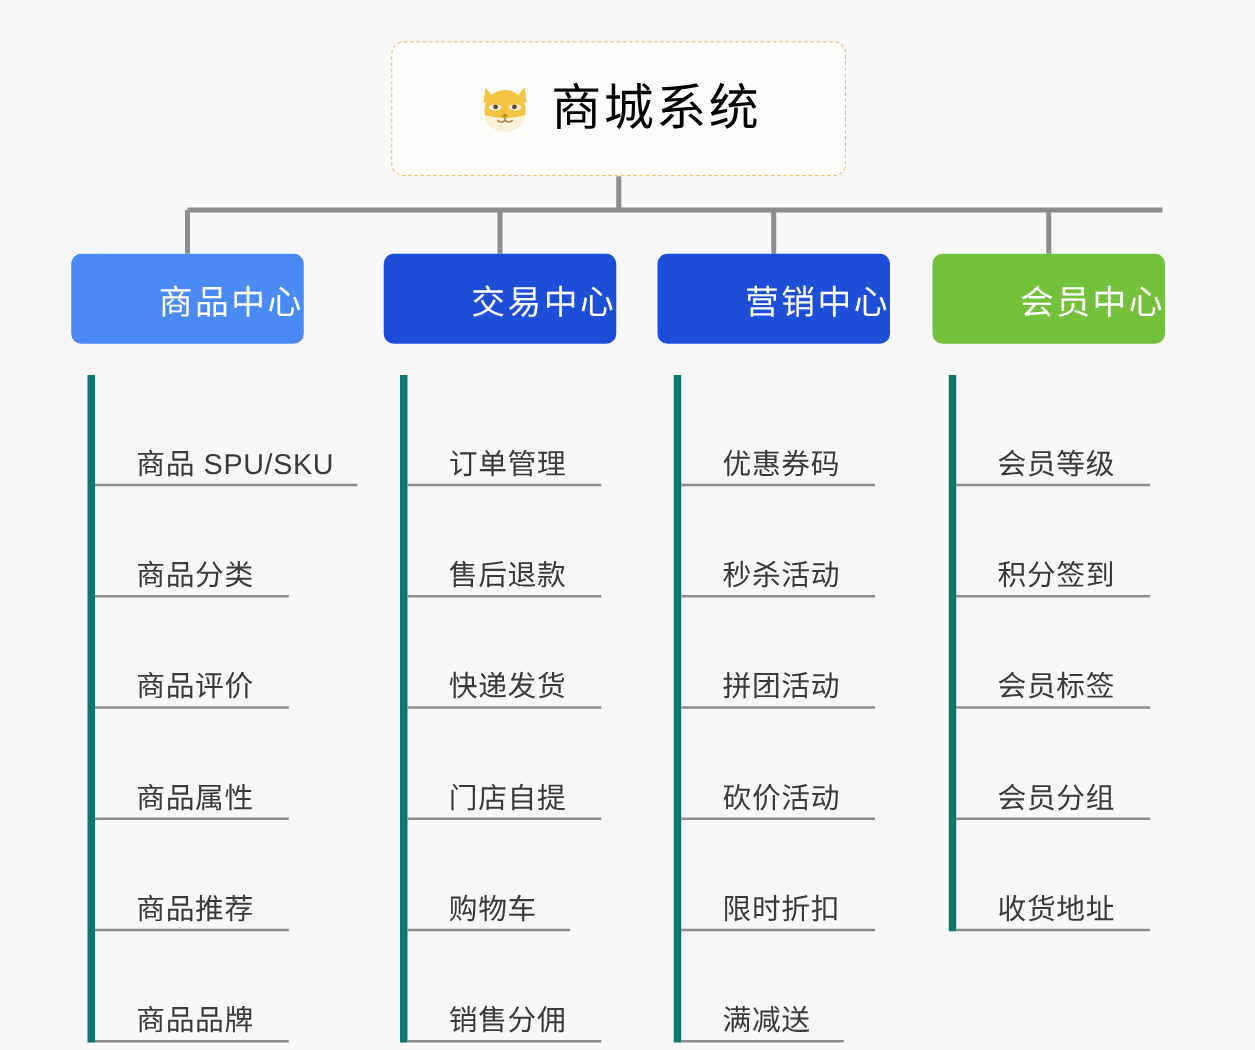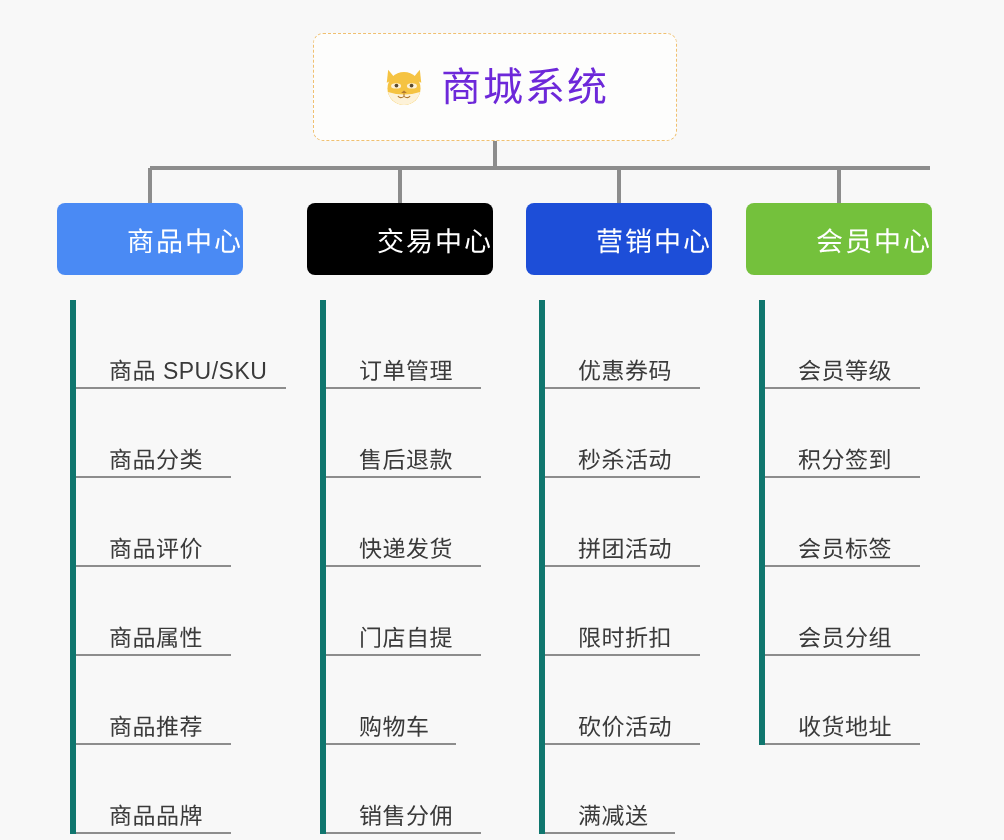--- a/index.html
+++ b/index.html
@@ -42,21 +42,21 @@
   .root-icon {
     font-size: 40px;
     line-height: 1;
     display: block;
     width: 46px;
     height: 46px;
   }
   .root-icon svg { display: block; }
   .root-title {
     font-size: 40px;
-    color: #6d28d9;
+    color: #000000;
     letter-spacing: 2px;
     line-height: 1;
     white-space: nowrap;
   }
 
   
   .connector-svg {
     position: absolute;
     left: 0;
     top: 0;
@@ -87,21 +87,21 @@
     border-radius: 8px;
     display: flex;
     align-items: center;
     justify-content: flex-end;
     color: #ffffff;
     font-size: 27px;
     letter-spacing: 2px;
     box-sizing: border-box;
   }
   .cat-blue   { background: #4a8af4; }
-  .cat-red    { background: #000000; }
+  .cat-red    { background: #1d4ed8; }
   .cat-orange { background: #1d4ed8; }
   .cat-green  { background: #74c13c; padding-left: 25px; }
 
   
   .leaf-list {
     position: relative;
     margin-top: 25px;
     margin-left: 13px;
     padding: 0;
     list-style: none;
@@ -234,24 +234,24 @@
         <li class="leaf-item w-med">
             <span class="leaf-label">优惠券码</span>
           </li>
         <li class="leaf-item w-med">
             <span class="leaf-label">秒杀活动</span>
           </li>
         <li class="leaf-item w-med">
             <span class="leaf-label">拼团活动</span>
           </li>
         <li class="leaf-item w-med">
+            <span class="leaf-label">砍价活动</span>
+          </li>
+        <li class="leaf-item w-med">
             <span class="leaf-label">限时折扣</span>
-          </li>
-        <li class="leaf-item w-med">
-            <span class="leaf-label">砍价活动</span>
           </li>
         <li class="leaf-item w-short">
             <span class="leaf-label">满减送</span>
           </li>
       </ul>
     </div>
 
     <div class="column col-3">
       <div class="cat-header cat-green">
         <span>会员中心</span>

